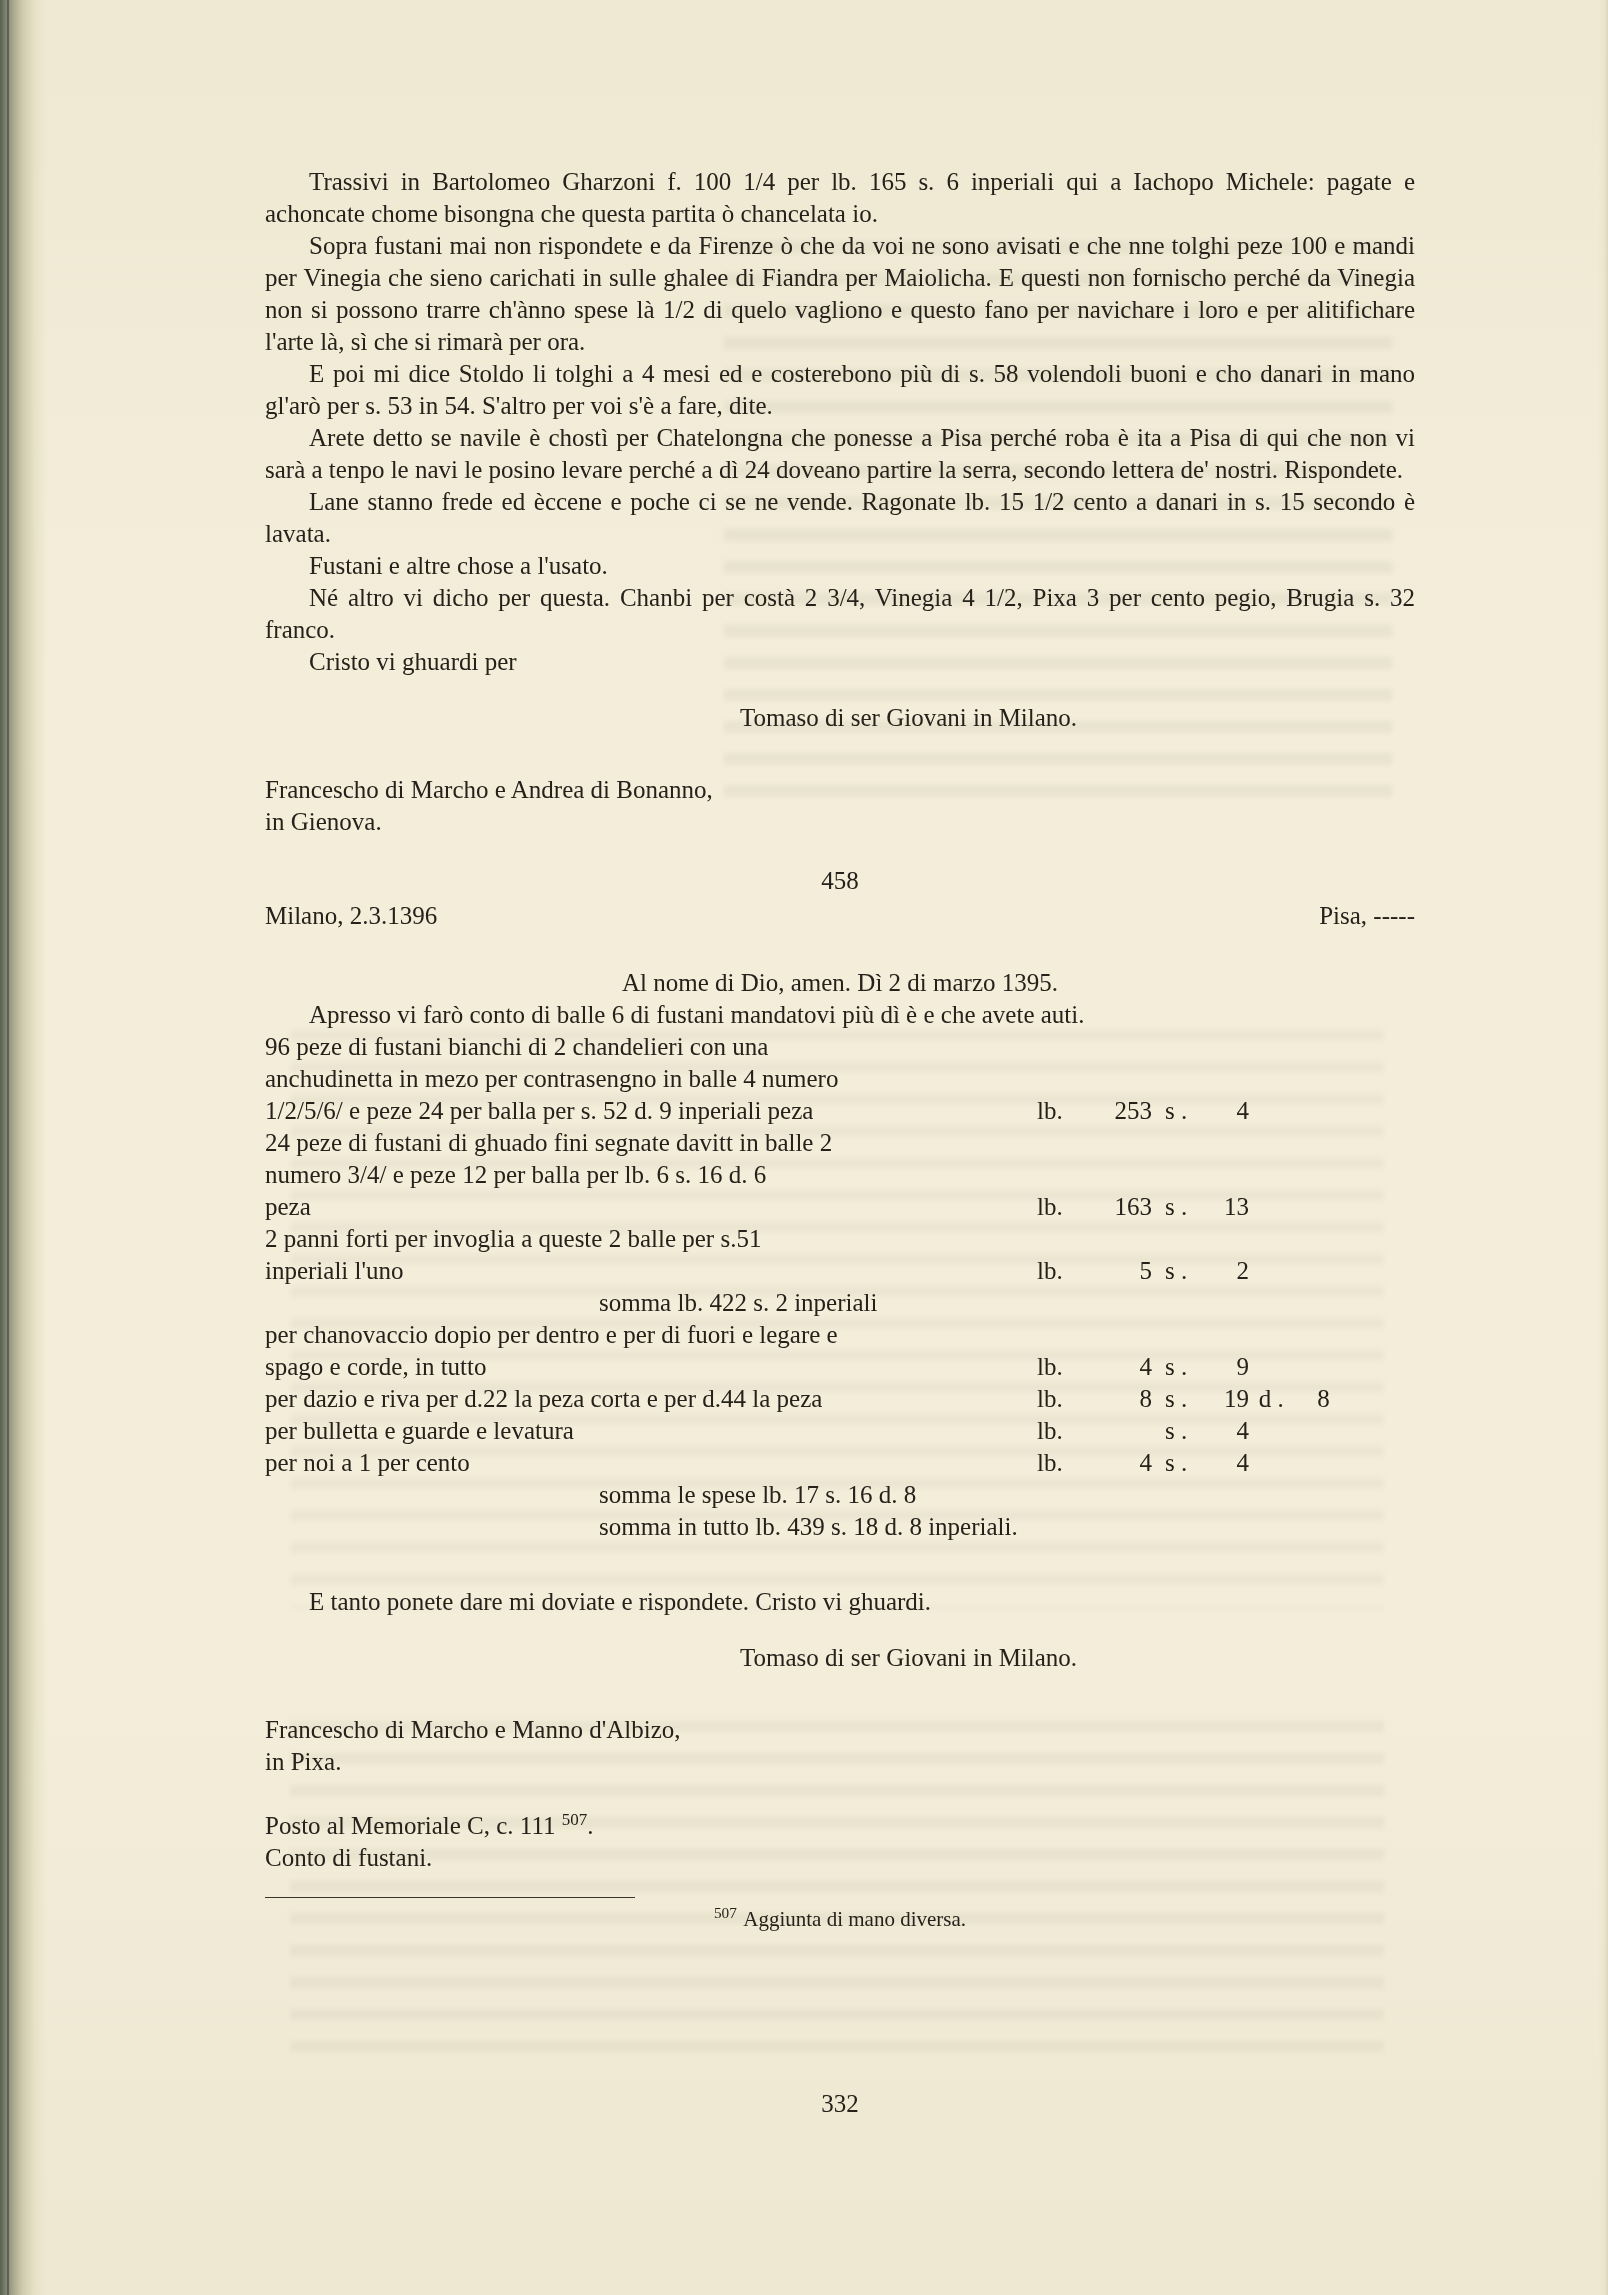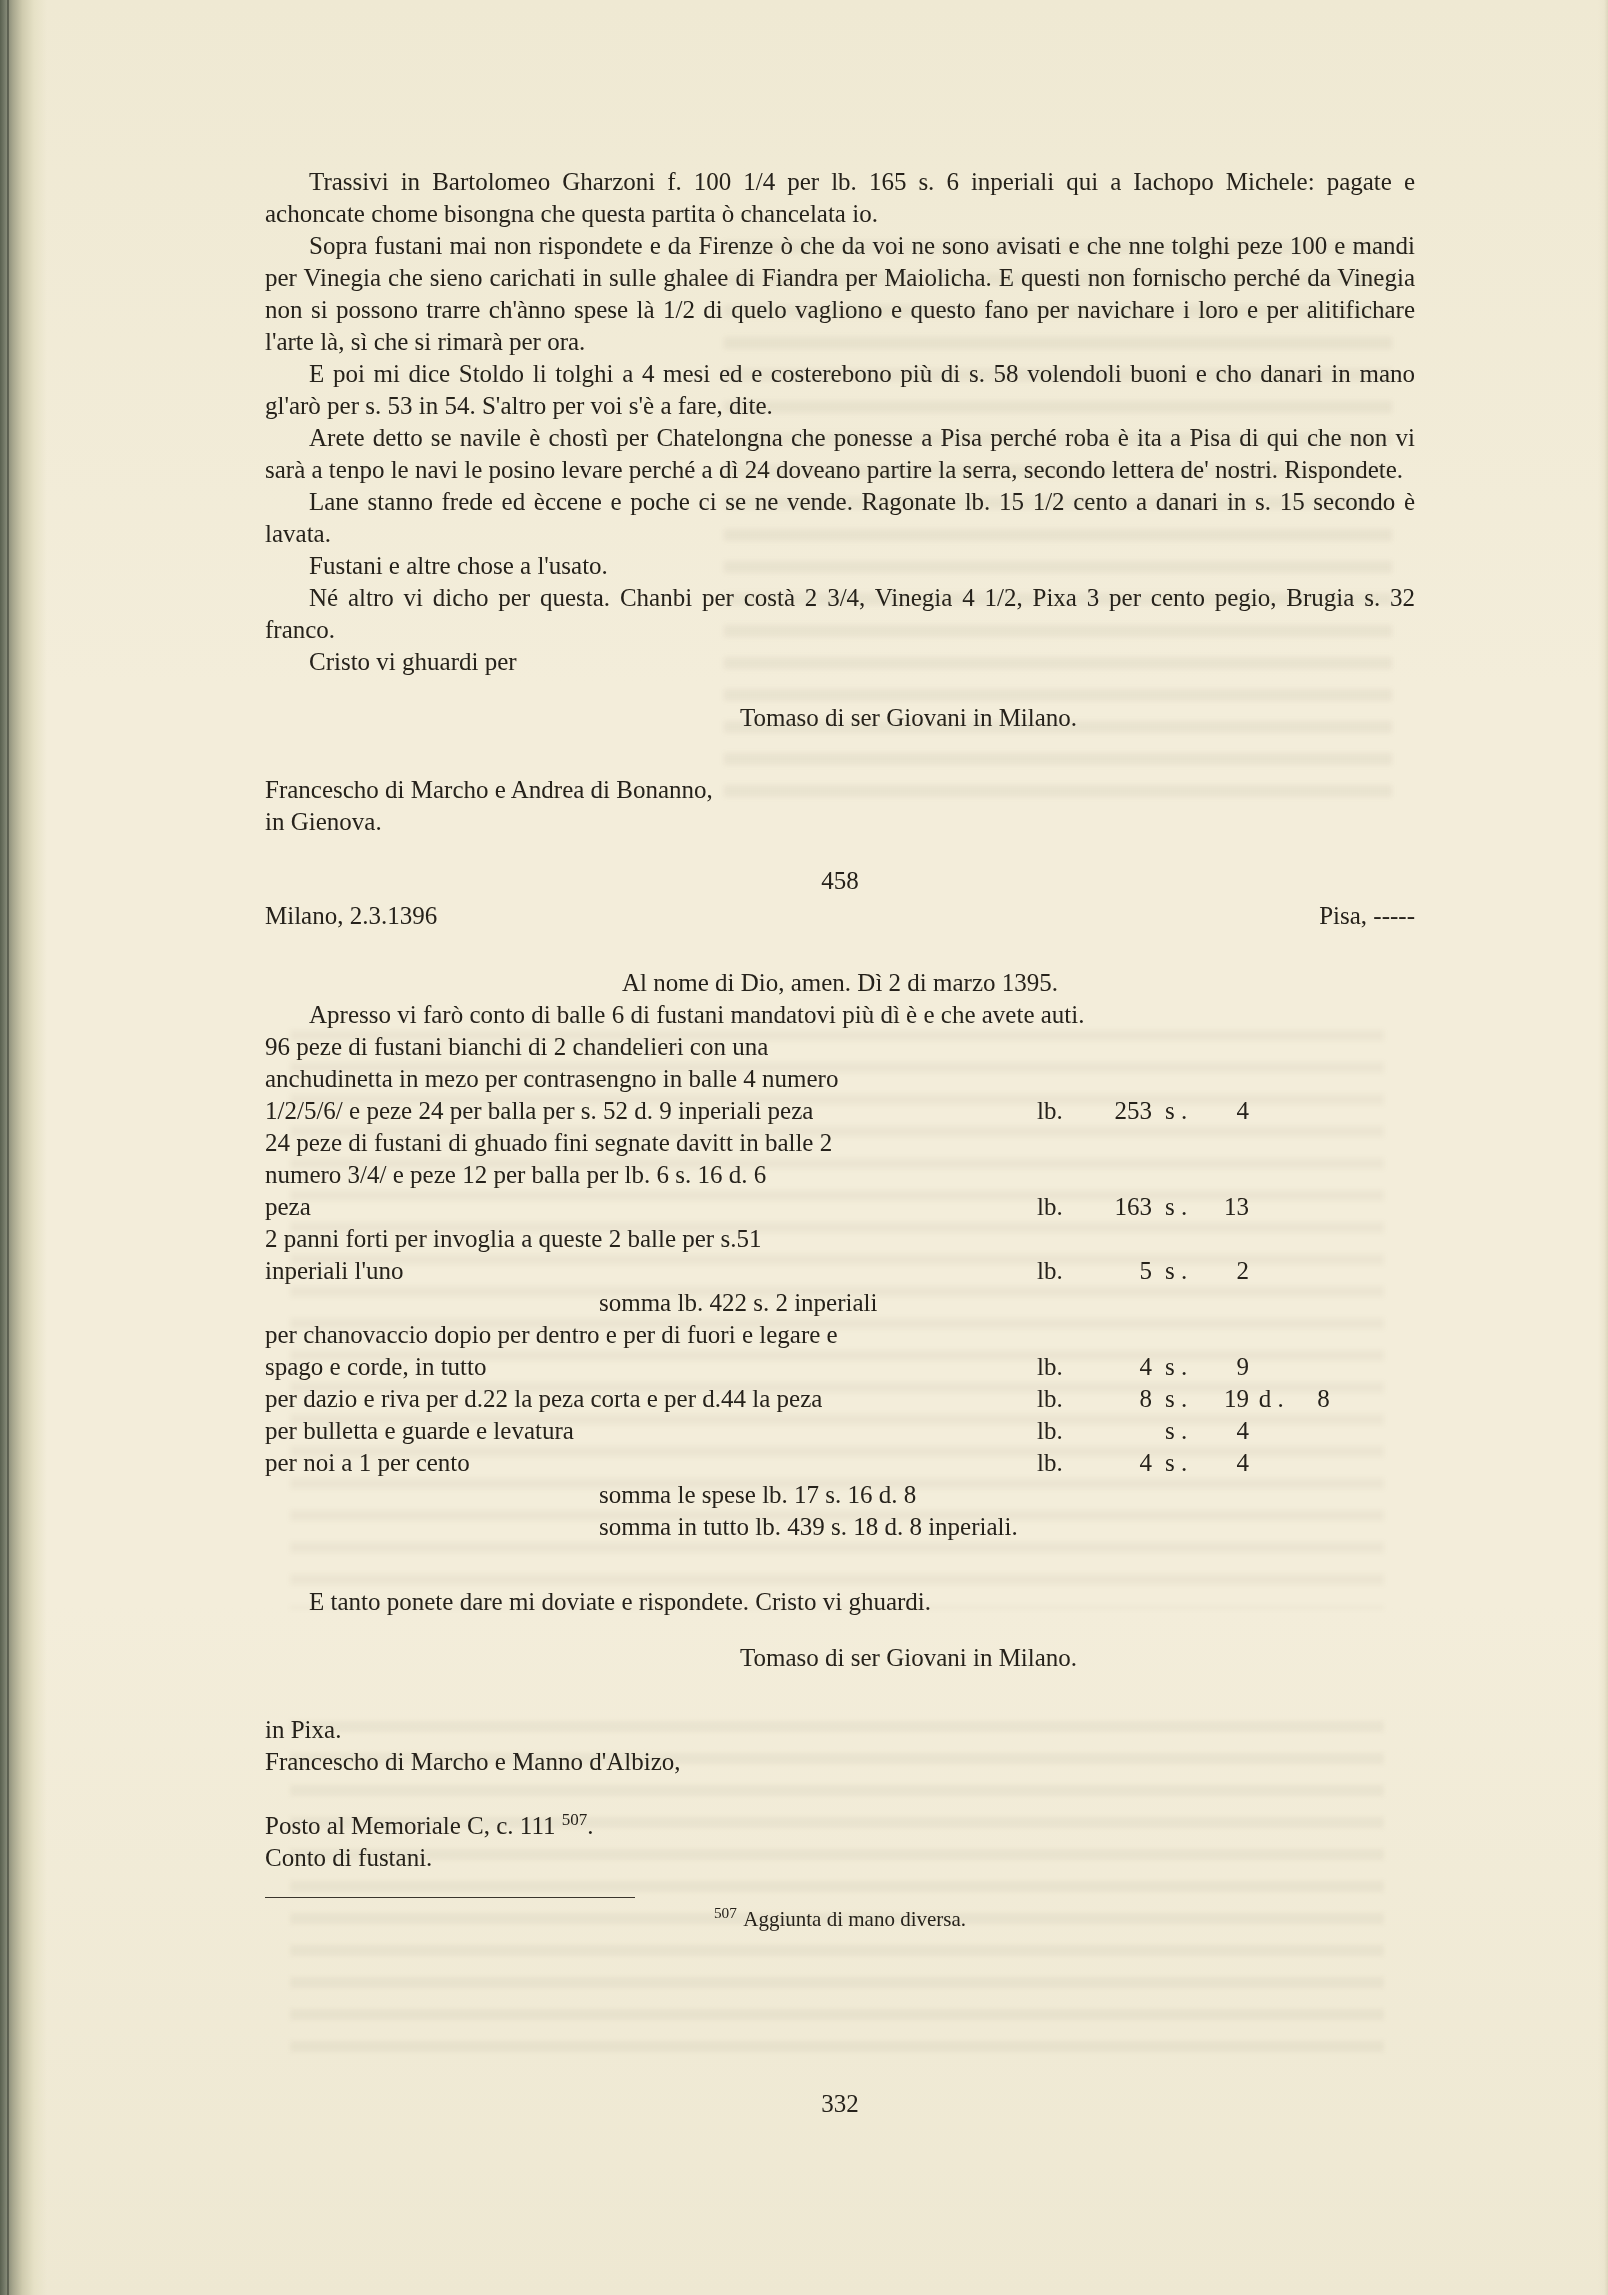--- a/index.html
+++ b/index.html
@@ -193,22 +193,22 @@
   </div>
 
   <div class="somma">somma le spese lb. 17 s. 16 d. 8</div>
   <div class="somma">somma in tutto lb. 439 s. 18 d. 8 inperiali.</div>
 
   <p class="para closing">E tanto ponete dare mi doviate e rispondete. Cristo vi ghuardi.</p>
 
   <div class="sig">Tomaso di ser Giovani in Milano.</div>
 
   <div class="addr">
+    <div>Francescho di Marcho e Manno d'Albizo,</div>
     <div>in Pixa.</div>
-    <div>Francescho di Marcho e Manno d'Albizo,</div>
   </div>
 
   <div class="notes">
     <div>
       <span>Posto al Memoriale C, c. 111</span><sup class="note-sup">507</sup><span>.</span>
     </div>
     <div>Conto di fustani.</div>
   </div>
 
   <div class="fn-rule"></div>

